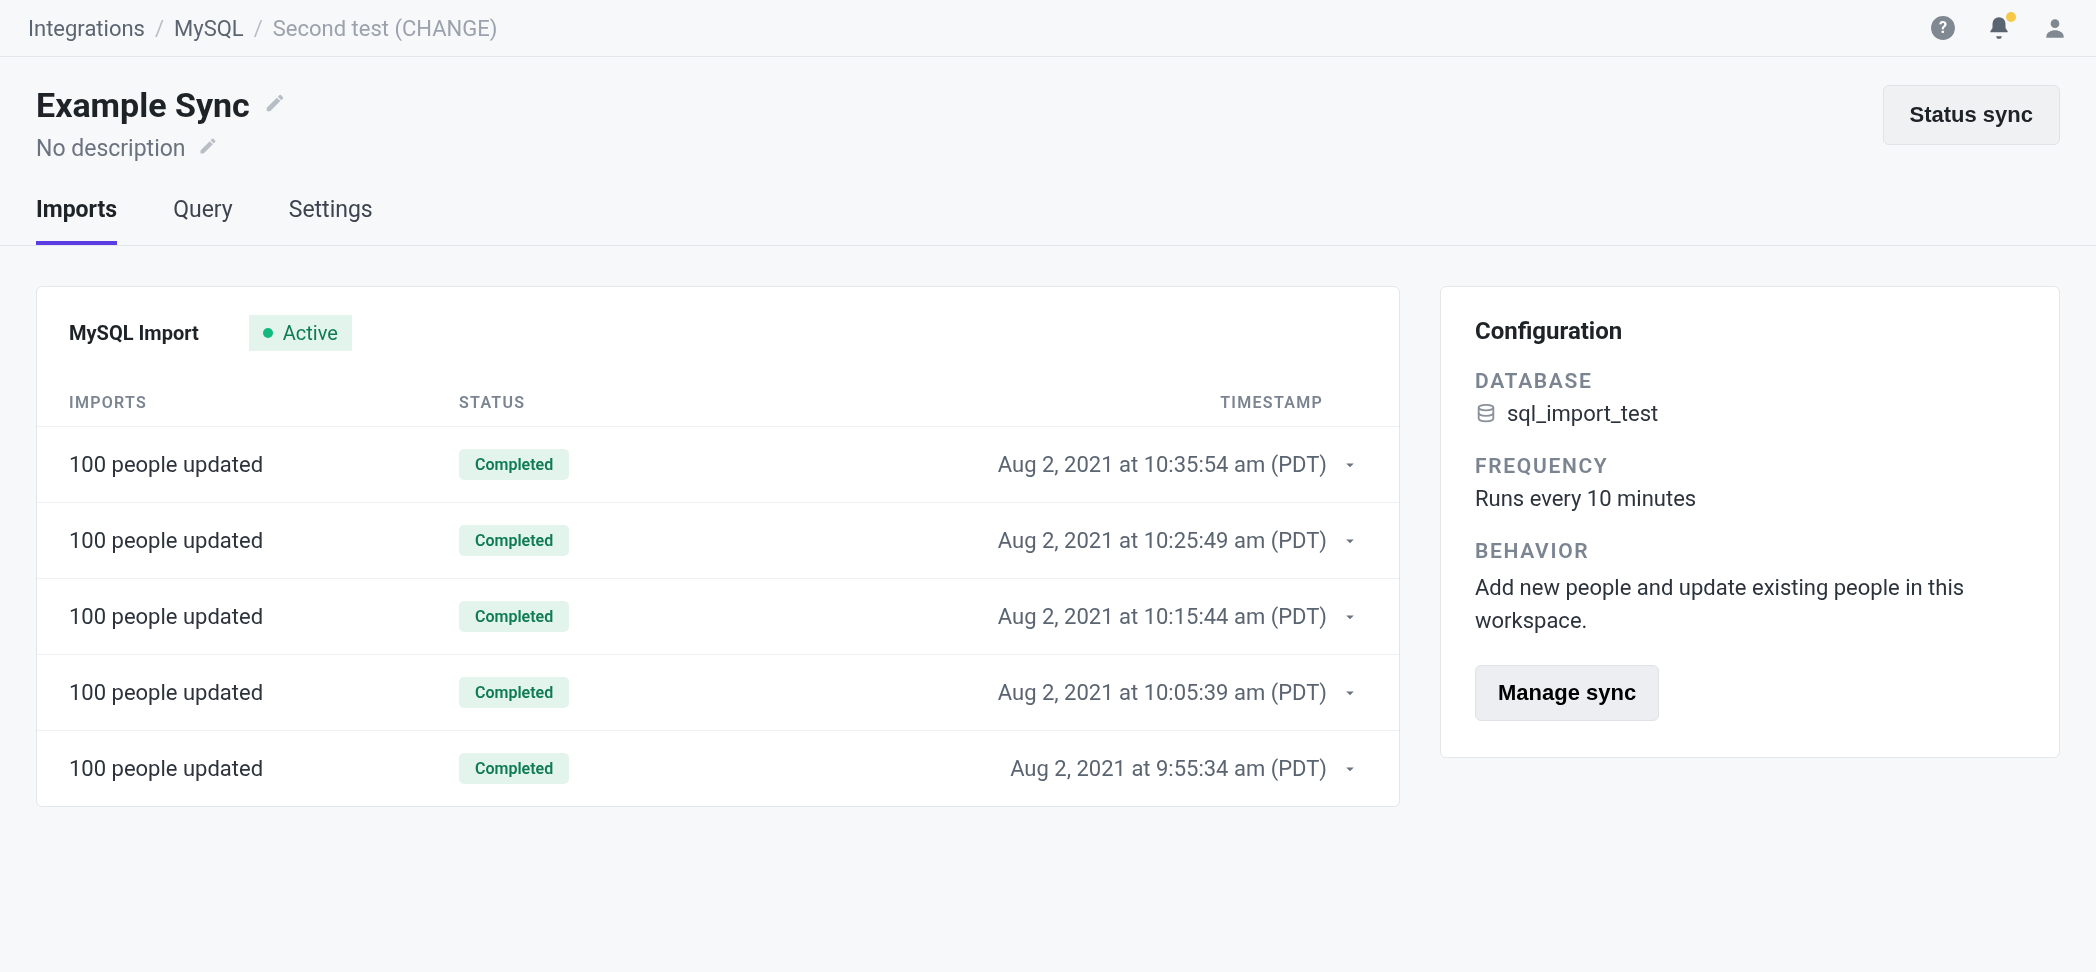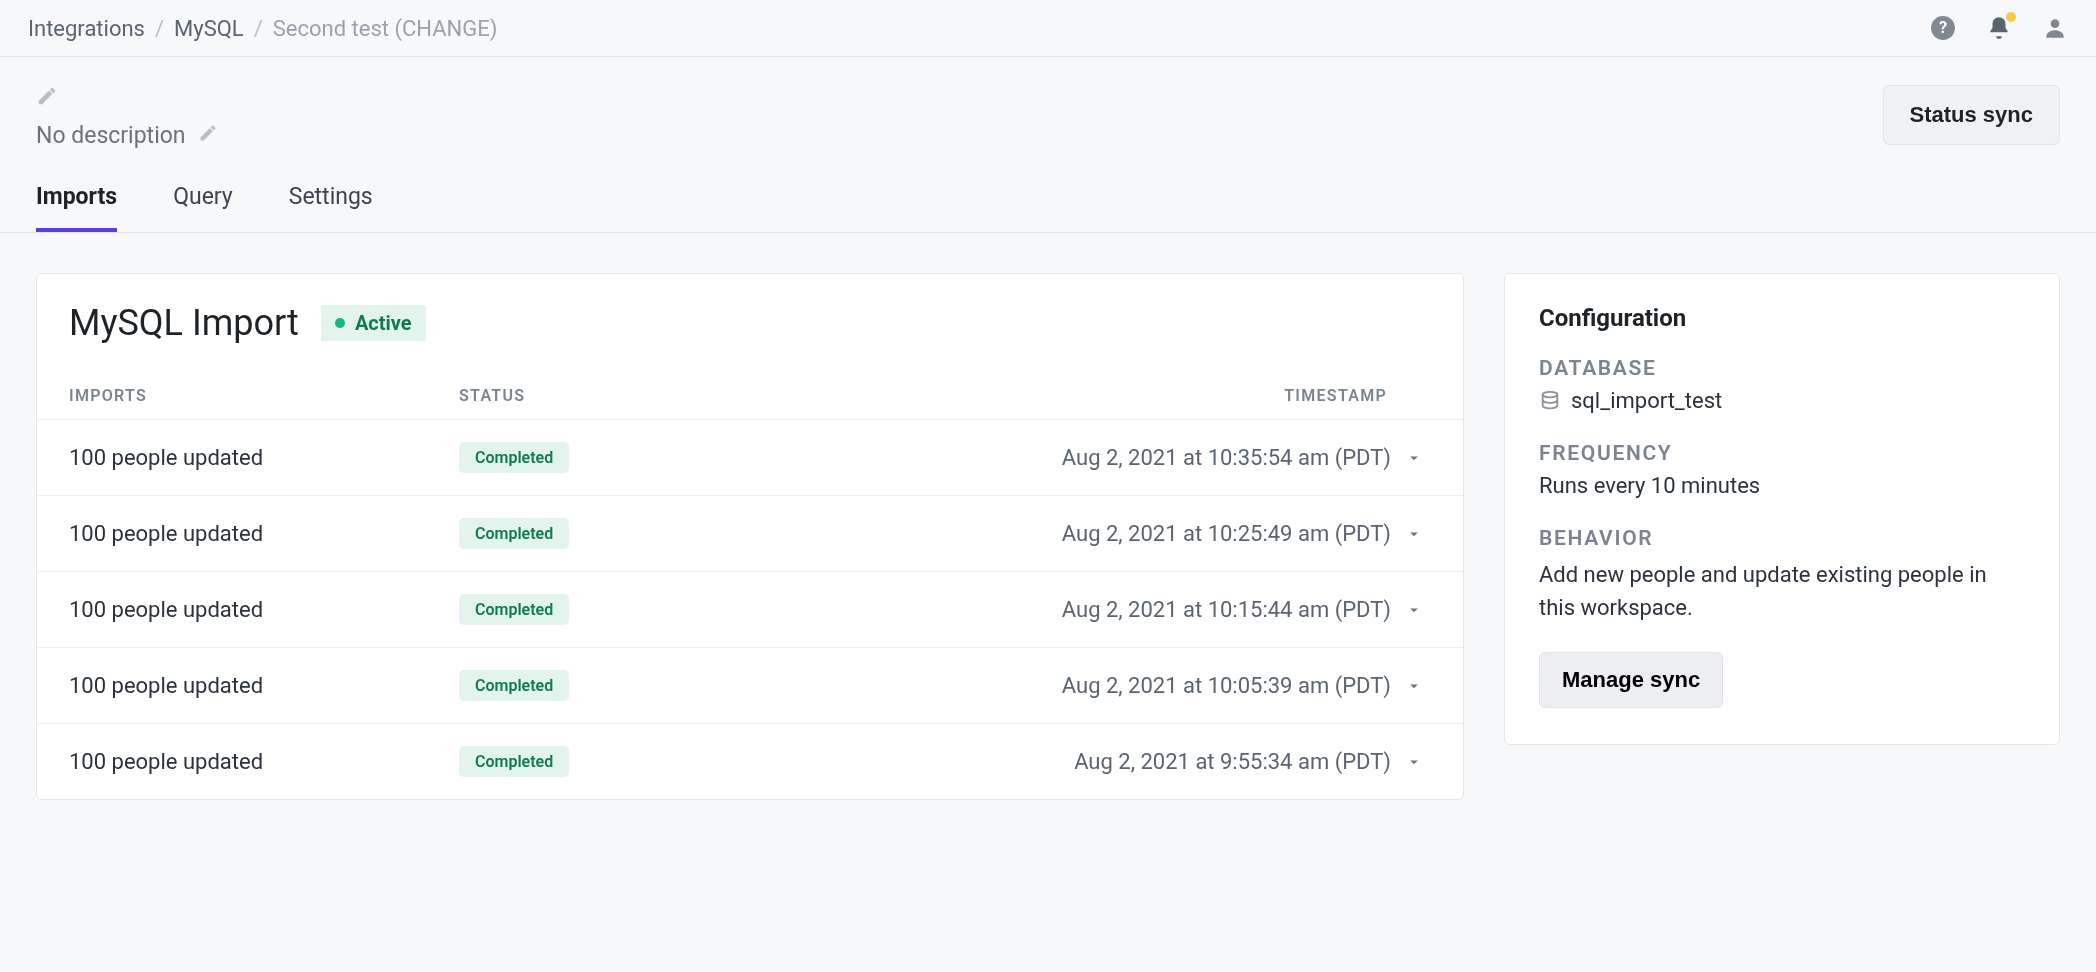--- a/index.html
+++ b/index.html
@@ -51,43 +51,43 @@
     display:flex; gap:56px; padding: 34px 36px 0 36px; border-bottom:1px solid #e4e7ea;
     font-size:23px; background:#f7f8f9;
   }
   .tab { padding-bottom:18px; color:#3d4450; cursor:pointer; border-bottom:4px solid transparent; }
   .tab.active { font-weight:700; color:#1e2328; border-bottom-color:#5b3de3; }
 
   .content { display:flex; gap:40px; padding:40px 36px 0 36px; align-items:flex-start; }
   .card { background:#fff; border:1px solid #e4e7ea; border-radius:6px; }
   .main-card { flex:1; padding:0; }
   .main-card-header { display:flex; align-items:center; gap:22px; padding:28px 32px 8px 32px; }
-  .main-card-header h2 { font-size:36px; font-weight:400; }
+  .main-card-header h2 { font-size:20px; font-weight:700; }
   .status-chip {
     display:inline-flex; align-items:center; gap:10px; background:#e2f4ec; color:#0f7b55;
-    padding:6px 14px; border-radius:0; font-size:20px; font-weight:700;
+    padding:6px 14px; border-radius:0; font-size:20px; font-weight:400;margin-left:28px;
   }
   .status-chip .dot { width:10px; height:10px; border-radius:50%; background:#12b981; }
 
   .table-head { display:flex; padding:34px 32px 14px 32px; font-size:16px; letter-spacing:0.08em; color:#7b8491; text-transform:uppercase; font-weight:600; }
   .col-imports { flex: 0 0 390px; }
   .col-status  { flex: 0 0 340px; }
   .col-ts      { flex: 1; text-align:right; padding-right:44px; }
 
   .row { display:flex; align-items:center; padding:22px 32px; border-top:1px solid #eef0f3; font-size:22px; }
   .row:first-of-type{ border-top:1px solid #eef0f3; }
   .row .imports-cell { flex:0 0 390px; color:#2c333d; }
   .row .status-cell { flex:0 0 340px; }
   .row .ts-cell { flex:1; text-align:right; color:#5b6471; display:flex; align-items:center; justify-content:flex-end; gap:14px; padding-right:8px;}
   .badge-completed {
     display:inline-block; background:#e2f4ec; color:#0f7b55; padding:6px 16px; border-radius:5px; font-weight:600; font-size:16px;
   }
   .chev { color:#6b7280; display:inline-flex; }
 
-  .side-card { width:556px; padding:30px 34px 36px 34px; }
+  .side-card { width:620px; padding:30px 34px 36px 34px; }
   .side-card h3 { font-size:24px; font-weight:700; margin-bottom:24px; }
   .cfg-label { font-size:21px; letter-spacing:0.08em; color:#7b8491; text-transform:uppercase; font-weight:600; margin-bottom:8px; }
   .cfg-value { font-size:22px; color:#2c333d; margin-bottom:28px; display:flex; align-items:center; gap:10px; }
   .cfg-desc { font-size:22px; color:#2c333d; line-height:1.5; margin-bottom:28px; }
   .btn-manage { background:#eceef1; border:1px solid #dfe2e6; font-size:22px; font-weight:600; padding:14px 22px; border-radius:6px; cursor:pointer; }
   .db-icon { color:#8a919c; display:inline-flex; }
 </style>
 </head>
 <body>
 
@@ -117,20 +117,21 @@
           <circle cx="12" cy="8" r="4" fill="#808892"></circle>
           <path fill="#808892" d="M4 20c0-4 4-6 8-6s8 2 8 6v1H4z"></path>
         </svg>
     </span>
   </div>
 </div>
 
 <div class="page-header">
   <div>
     <div class="title-row">
+      <h1>Example Sync</h1>
       <span class="edit-pencil">
         <svg width="22" height="22" viewBox="0 0 24 24">
             <path fill="#b8bec6" d="M3 17.25V21h3.75L17.81 9.94l-3.75-3.75L3 17.25zM20.71 7.04a1 1 0 0 0 0-1.41l-2.34-2.34a1 1 0 0 0-1.41 0L15.13 5.12l3.75 3.75 1.83-1.83z"></path>
           </svg>
       </span>
     </div>
     <div class="desc-row">
       <span>No description</span>
       <span class="edit-pencil">
         <svg width="20" height="20" viewBox="0 0 24 24">

